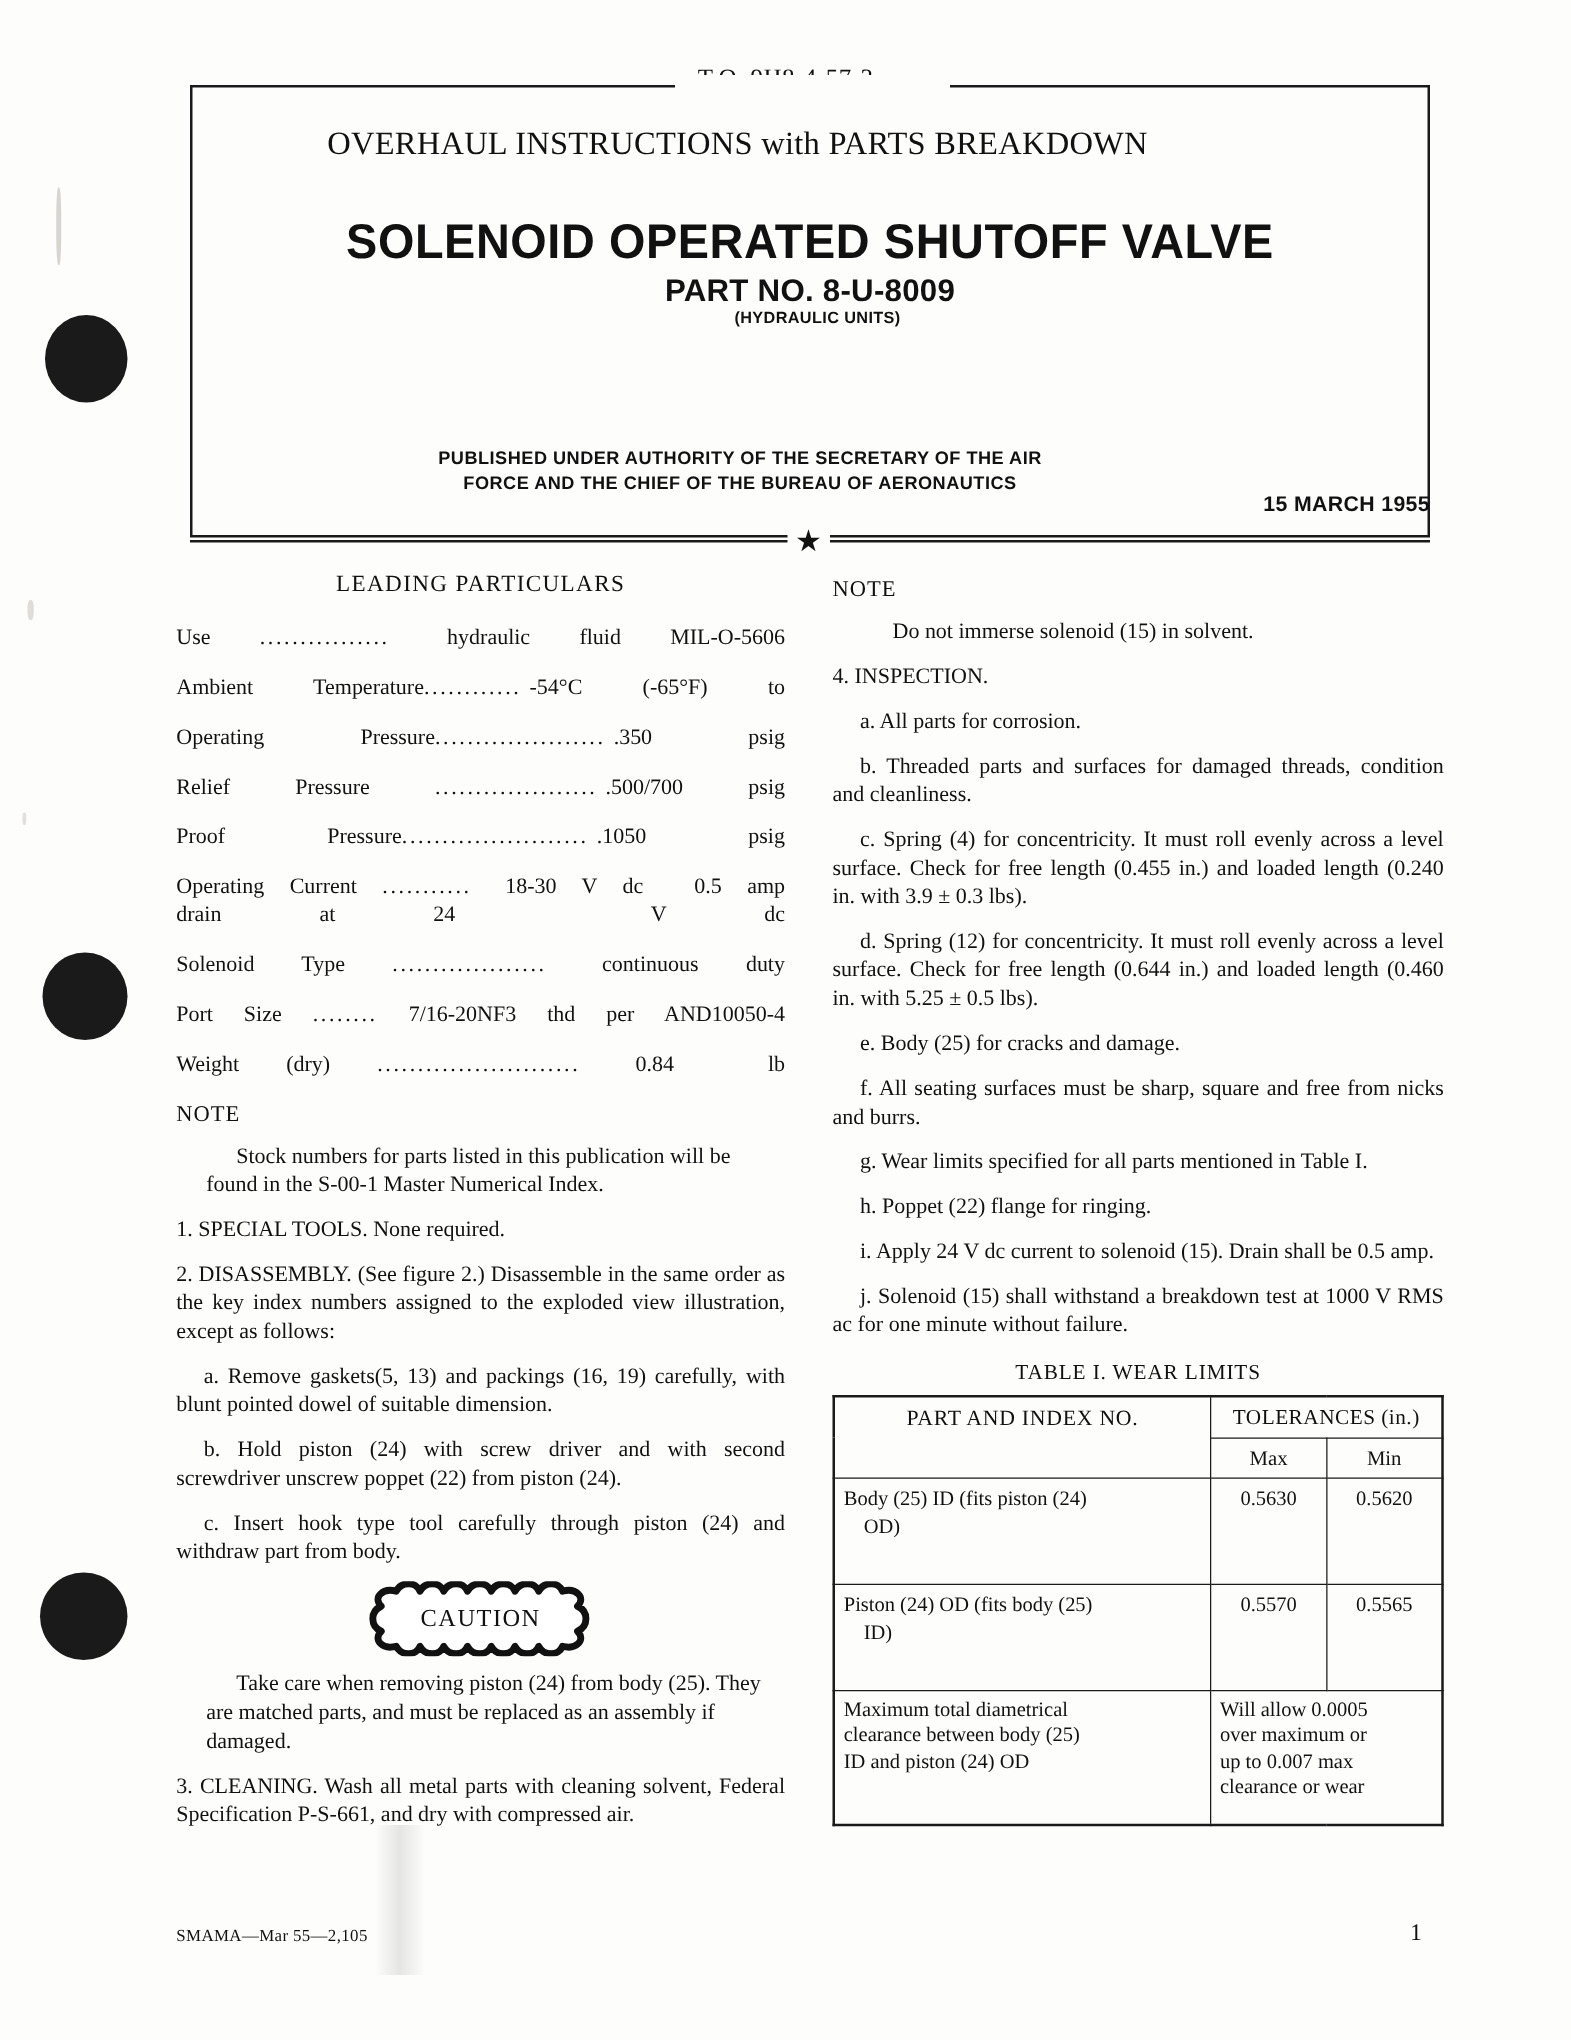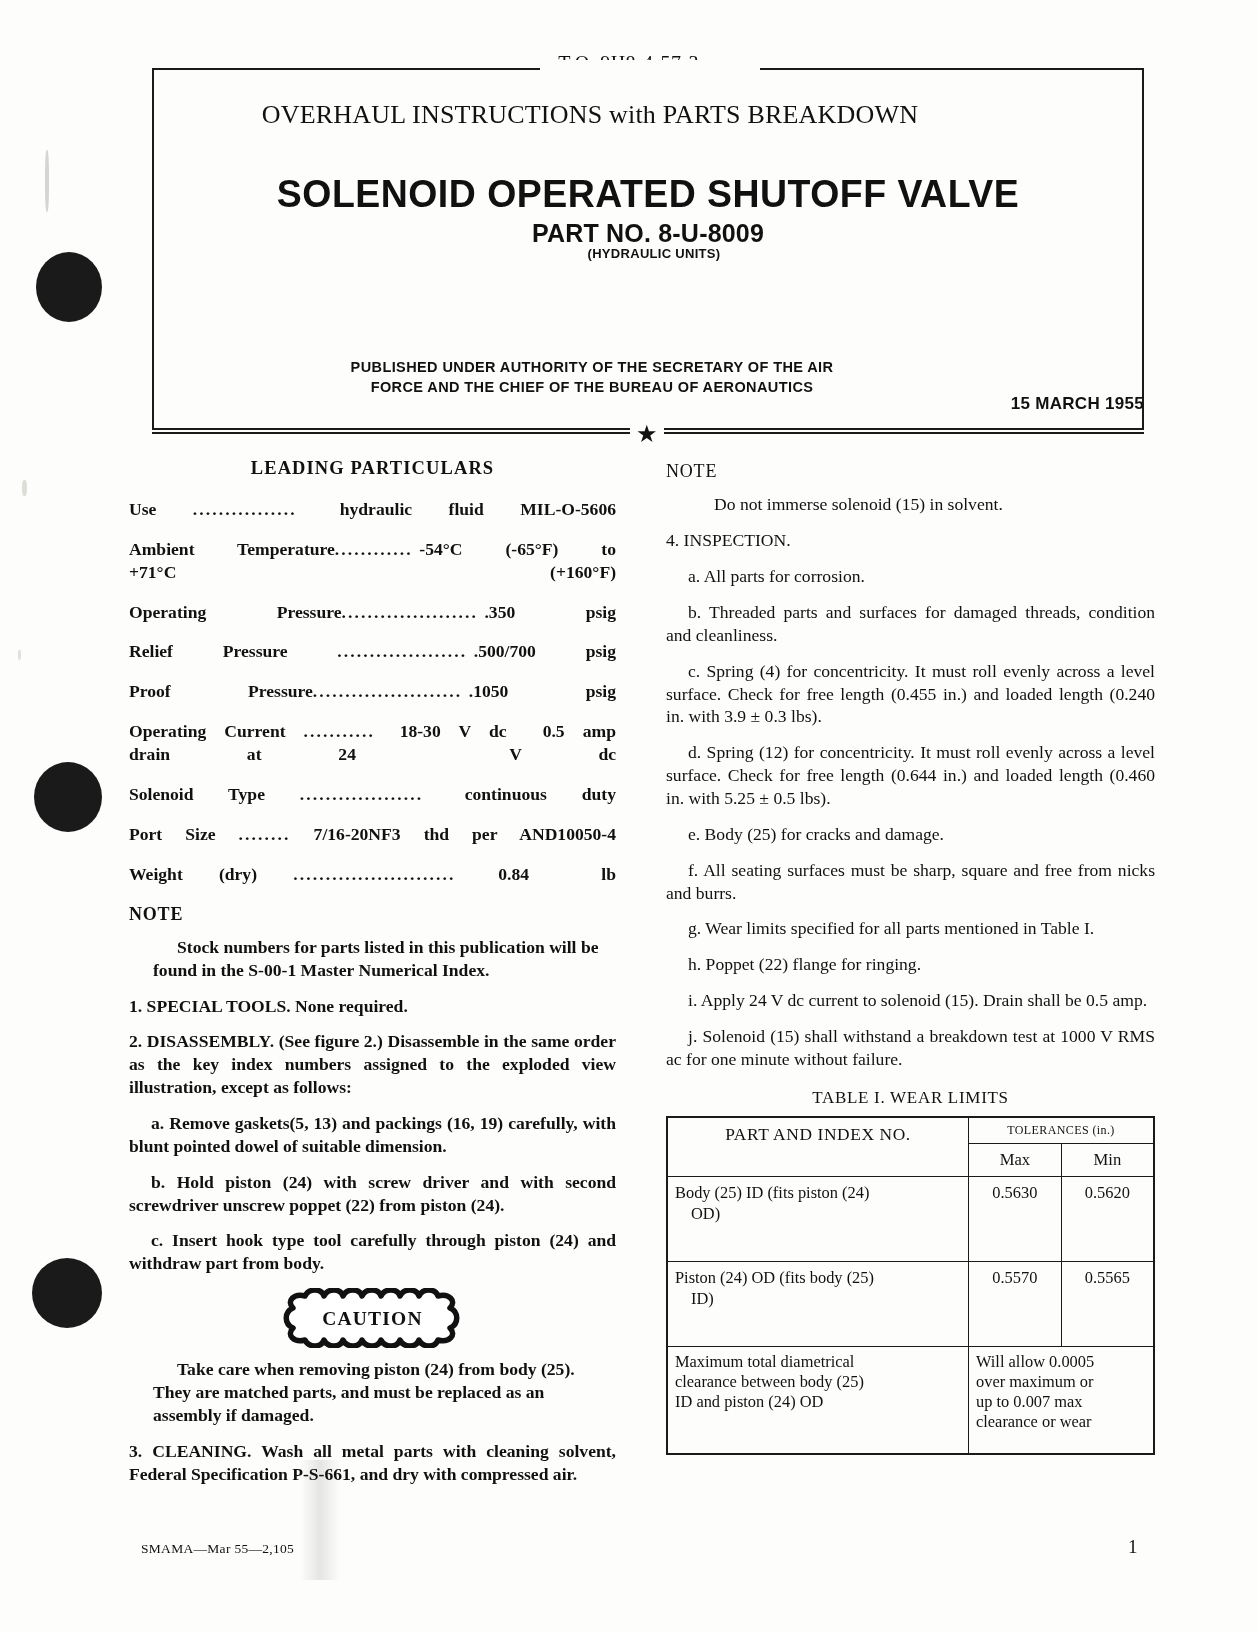--- a/index.html
+++ b/index.html
@@ -151,21 +151,21 @@
   }
 
   
   .col {
     position: absolute;
     top: 452px;
     font-size: 17.6px;
     line-height: 1.30;
     font-family: "Liberation Serif", serif;
   }
-  .col-left  { left: 129px;  width: 487px; font-weight: bold; }
+  .col-left  { left: 141px;  width: 487px; }
   .col-right { left: 666px;  width: 489px; }
 
   .sec-head {
     text-align: center;
     font-size: 18.5px;
     letter-spacing: 1.1px;
     margin: 4px 0 18px 0;
   }
   .note-head {
     text-align: left;
@@ -256,21 +256,21 @@
   table.wear, table.wear td, table.wear th {
     border: 1.6px solid #1a1a1a;
   }
   table.wear { border-width: 2.5px; }
   table.wear th, table.wear td {
     padding: 5px 7px;
     vertical-align: top;
     font-weight: normal;
   }
   th.part-col   { width: 286px; text-align: center; vertical-align: middle; font-size: 17.4px; letter-spacing: 0.6px; }
-  th.tol-col    { font-size: 12px; letter-spacing: 0.4px; }
+  th.tol-col    { font-size: 17px; letter-spacing: 0.4px; }
   th.mm         { text-align: center; font-size: 16.6px; }
   td.partname   { height: 74px; }
   td.partname .ind { display: block; padding-left: 16px; }
   td.num        { text-align: center; vertical-align: bottom; padding-bottom: 12px; }
   td.note-cell  { line-height: 1.22; }
   td.wide-note  { line-height: 1.22; }
 
   
   .footer-left {
     position: absolute;
@@ -329,21 +329,20 @@
   <div class="col col-left">
 
     <div class="sec-head">LEADING PARTICULARS</div>
 
     <div>
       <div class="lp-row">
         <span class="lp-line"><span class="lp-label">Use </span><span class="lp-dots" style="width: 110.484px;">................</span><span class="lp-val"> hydraulic fluid MIL-O-5606</span></span>
       </div>
       <div class="lp-row">
         <span class="lp-line"><span class="lp-label">Ambient Temperature</span><span class="lp-dots" style="width: 84.4844px;">............</span><span class="lp-val">-54°C (-65°F) to</span></span>
-        <span class="lp-cont">+71°C (+160°F)</span>
       </div>
       <div class="lp-row">
         <span class="lp-line"><span class="lp-label">Operating Pressure</span><span class="lp-dots" style="width: 142.969px;">.....................</span><span class="lp-val">.350 psig</span></span>
       </div>
       <div class="lp-row">
         <span class="lp-line"><span class="lp-label">Relief Pressure </span><span class="lp-dots" style="width: 136.469px;">....................</span><span class="lp-val">.500/700 psig</span></span>
       </div>
       <div class="lp-row">
         <span class="lp-line"><span class="lp-label">Proof Pressure</span><span class="lp-dots" style="width: 155.969px;">.......................</span><span class="lp-val">.1050 psig</span></span>
       </div>

